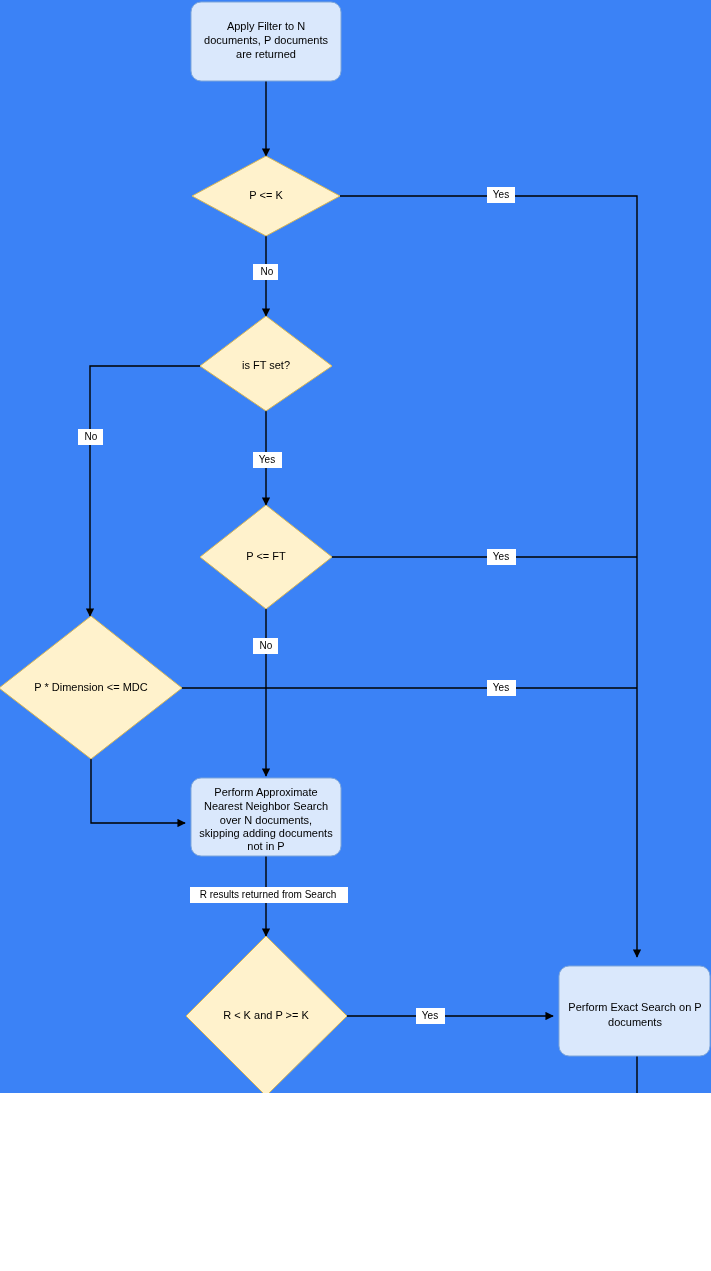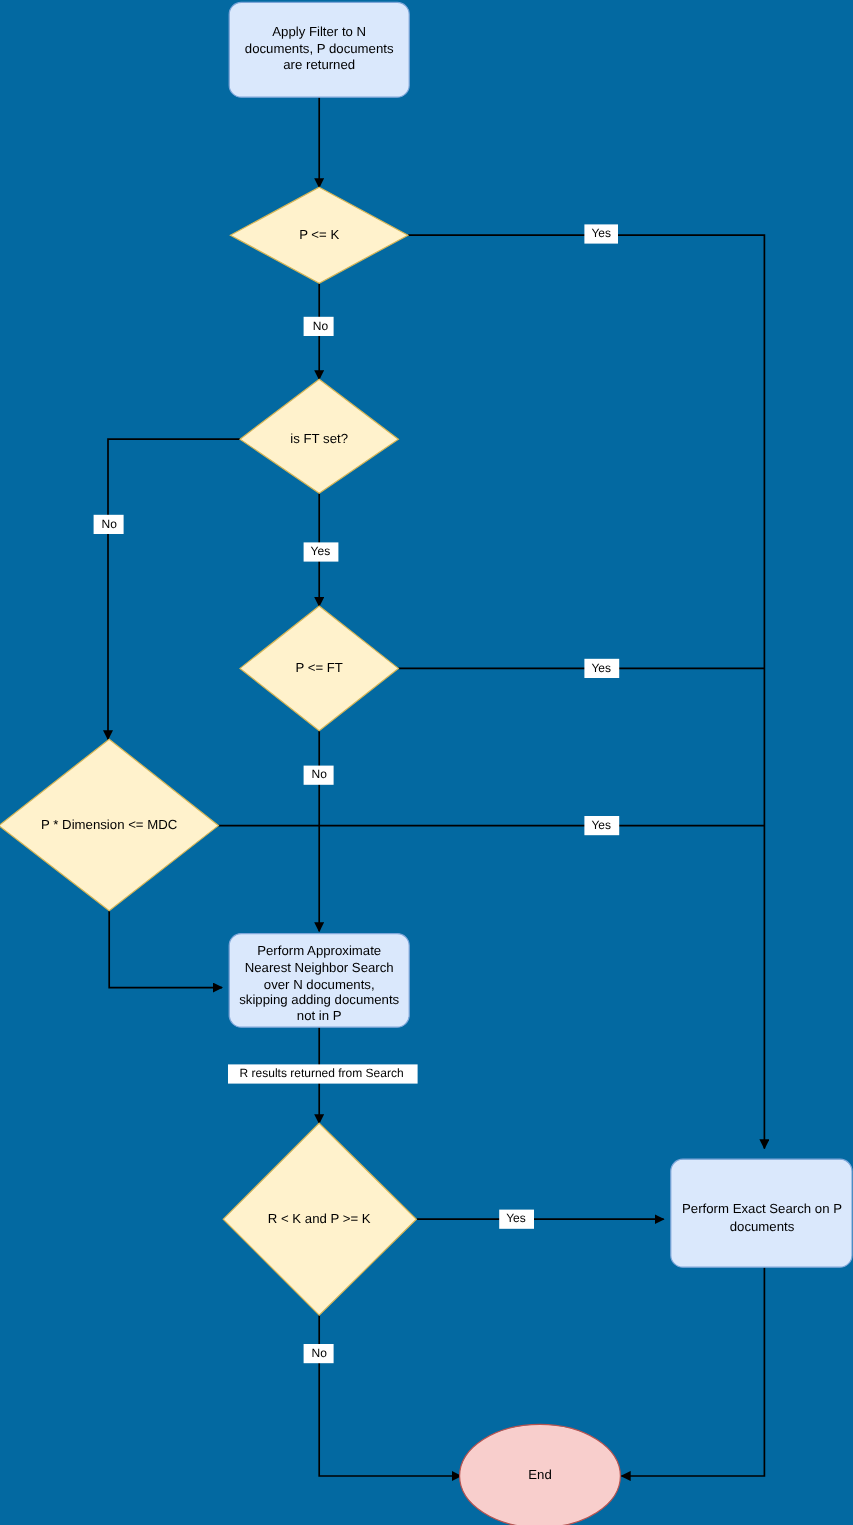--- a/index.html
+++ b/index.html
@@ -6,22 +6,22 @@
     margin: 0;
     padding: 0;
     background: #ffffff;
   }
   body {
     font-family: "Liberation Sans", sans-serif;
   }
   #canvas {
     position: relative;
     width: 711px;
-    height: 1271px;
-    background: #0369a1;
+    height: 1093px;
+    background: #3b82f6;
     overflow: hidden;
   }
   #flow-svg {
     position: absolute;
     top: 0;
     left: 0;
     width: 711px;
     height: 1271px;
   }
   .node-shape {

